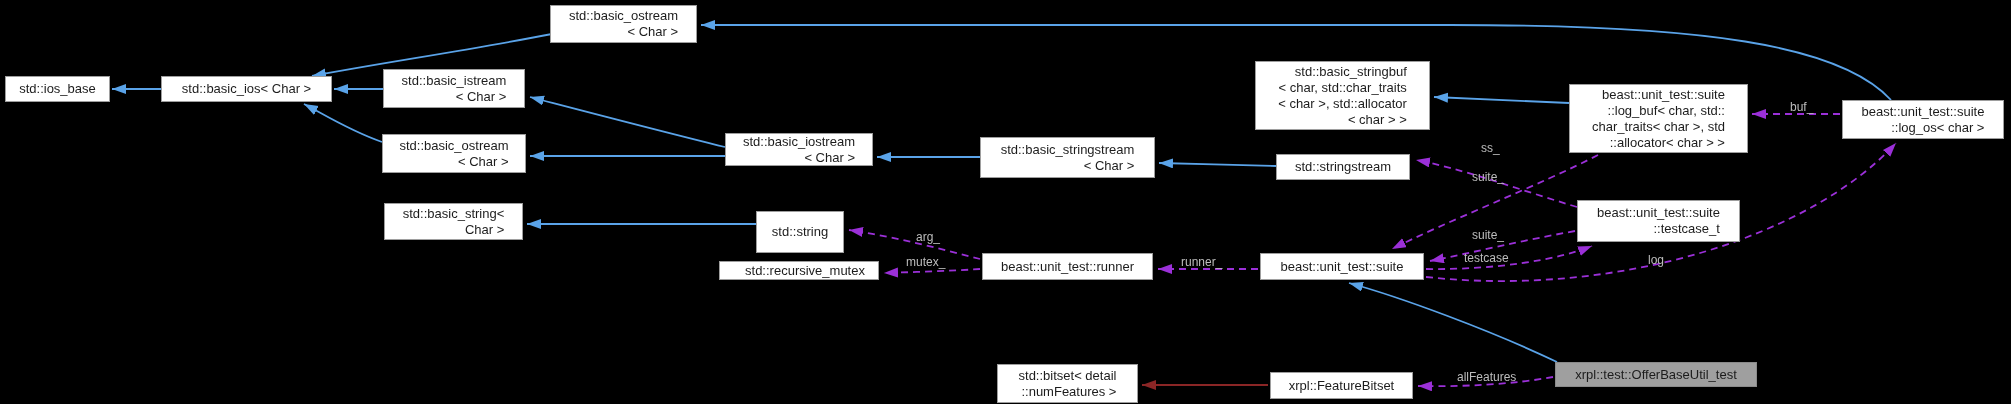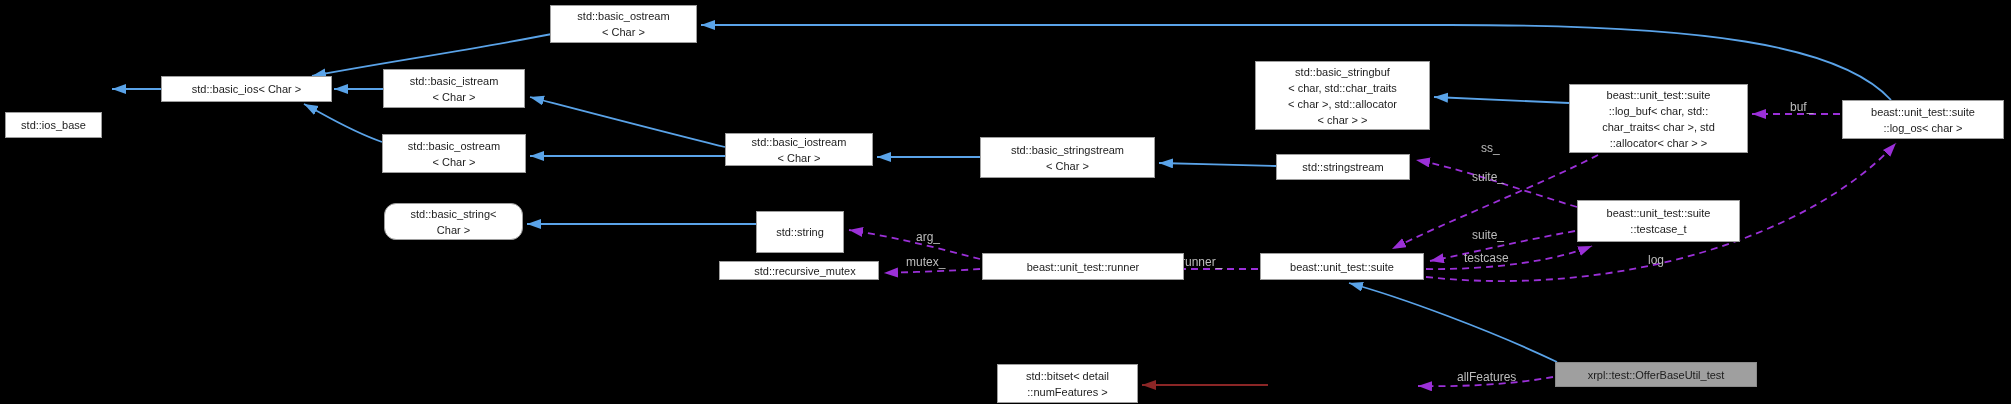--- a/index.html
+++ b/index.html
@@ -10,26 +10,26 @@
     font-family:"Liberation Sans", sans-serif;
     overflow:hidden;
   }
   #edges{position:absolute;left:0;top:0;}
   .node{
     position:absolute;
     box-sizing:border-box;
     background:#ffffff;
     border:1.5px solid #9e9e9e;
     color:#1c1c1c;
-    font-size:11px;
+    font-size:13px;
     line-height:16px;
     display:flex;
     align-items:center;
     justify-content:center;
-    text-align:center;
+    text-align:right;
     white-space:pre-line;
     cursor:pointer;
   }
   .node.current{
     background:#9f9f9f;
     border-color:#8a8a8a;
     cursor:default;
   }
   .elabel{
     font-size:12px;
@@ -94,21 +94,21 @@
       <text class="elabel" x="1472" y="239">suite_</text>
       <text class="elabel" x="1464" y="262">testcase</text>
       <text class="elabel" x="1648" y="264">log</text>
       <text class="elabel" x="1181" y="266">runner_</text>
       <text class="elabel" x="906" y="266">mutex_</text>
       <text class="elabel" x="916" y="241">arg_</text>
       <text class="elabel" x="1457" y="381">allFeatures</text>
     </g>
   </svg>
 
-  <div class="node" style="left:5px;top:76px;width:97px;height:26px;margin-top:36px;">std::ios_base</div>
+  <div class="node" style="left:5px;top:76px;width:105px;height:26px;">std::ios_base</div>
   <div class="node" style="left:161px;top:76px;width:171px;height:26px;">std::basic_ios&lt; Char &gt;</div>
   <div class="node" style="left:383px;top:69px;width:142px;height:39px;">std::basic_istream
 &lt; Char &gt;</div>
   <div class="node" style="left:550px;top:5px;width:147px;height:38px;">std::basic_ostream
 &lt; Char &gt;</div>
   <div class="node" style="left:382px;top:134px;width:144px;height:39px;">std::basic_ostream
 &lt; Char &gt;</div>
   <div class="node" style="left:725px;top:133px;width:148px;height:33px;">std::basic_iostream
 &lt; Char &gt;</div>
   <div class="node" style="left:980px;top:137px;width:175px;height:41px;">std::basic_stringstream
@@ -117,25 +117,26 @@
   <div class="node" style="left:1255px;top:61px;width:175px;height:69px;">std::basic_stringbuf
 &lt; char, std::char_traits
 &lt; char &gt;, std::allocator
 &lt; char &gt; &gt;</div>
   <div class="node" style="left:1569px;top:84px;width:179px;height:69px;">beast::unit_test::suite
 ::log_buf&lt; char, std::
 char_traits&lt; char &gt;, std
 ::allocator&lt; char &gt; &gt;</div>
   <div class="node" style="left:1842px;top:100px;width:162px;height:39px;">beast::unit_test::suite
 ::log_os&lt; char &gt;</div>
-  <div class="node" style="left:384px;top:203px;width:139px;height:37px;border-radius:12px;">std::basic_string&lt;
+  <div class="node" style="left:384px;top:203px;width:139px;height:37px;">std::basic_string&lt;
 Char &gt;</div>
   <div class="node" style="left:756px;top:211px;width:88px;height:42px;">std::string</div>
   <div class="node" style="left:719px;top:261px;width:160px;height:19px;padding-left:12px;">std::recursive_mutex</div>
-  <div class="node" style="left:982px;top:253px;width:202px;height:27px;">beast::unit_test::runner</div>
+  <div class="node" style="left:982px;top:253px;width:171px;height:27px;">beast::unit_test::runner</div>
   <div class="node" style="left:1260px;top:253px;width:164px;height:27px;">beast::unit_test::suite</div>
   <div class="node" style="left:1577px;top:200px;width:163px;height:42px;">beast::unit_test::suite
 ::testcase_t</div>
   <div class="node" style="left:997px;top:364px;width:141px;height:39px;">std::bitset&lt; detail
 ::numFeatures &gt;</div>
+  <div class="node" style="left:1270px;top:372px;width:143px;height:27px;">xrpl::FeatureBitset</div>
   <div class="node current" style="left:1555px;top:362px;width:202px;height:25px;">xrpl::test::OfferBaseUtil_test</div>
 
 </div>
 
 </body></html>

